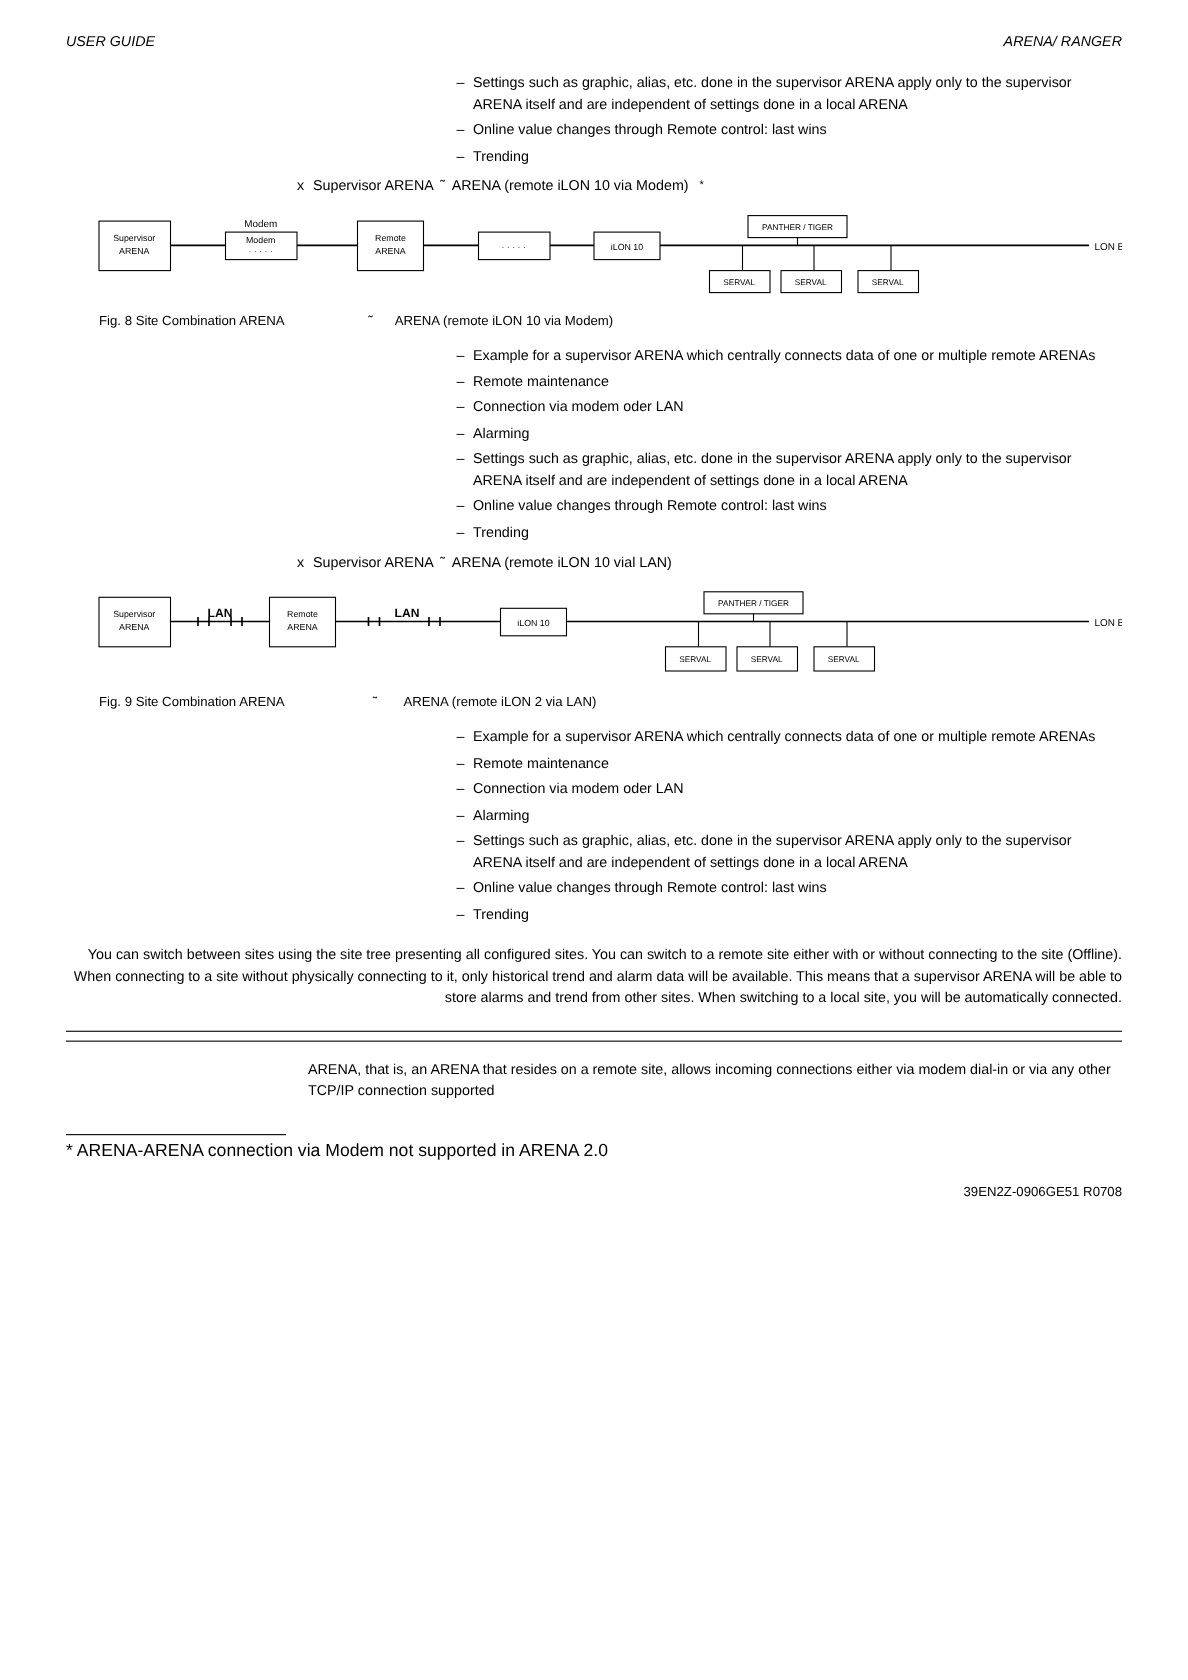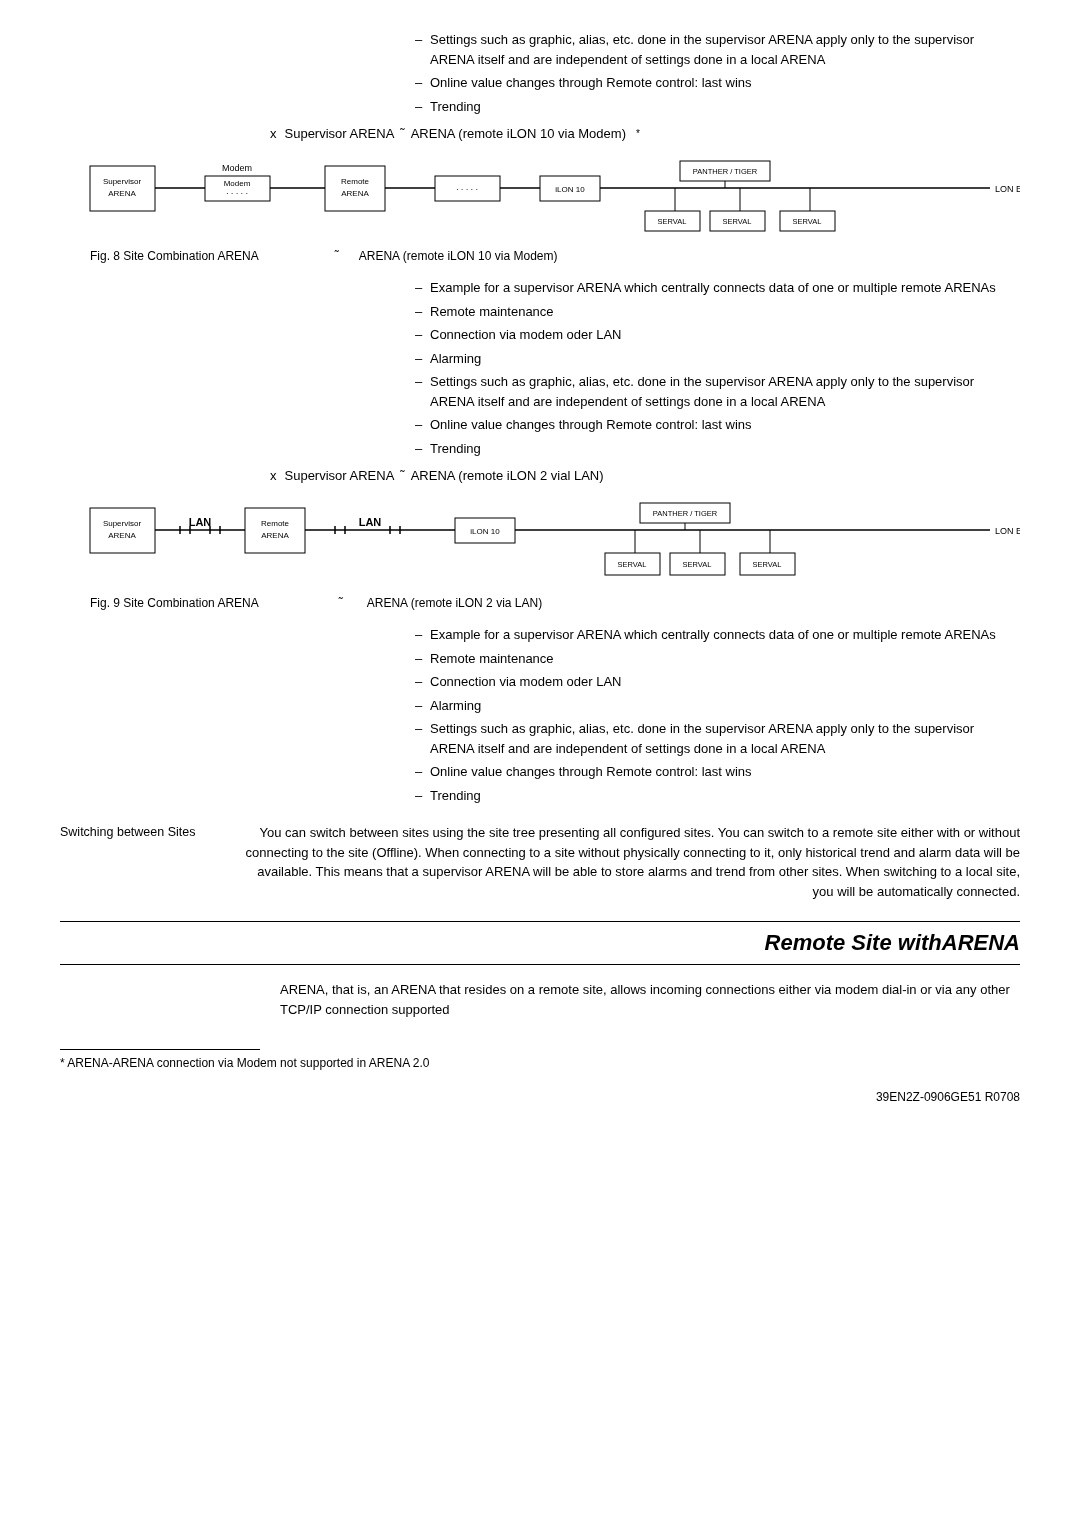--- a/index.html
+++ b/index.html
@@ -119,34 +119,38 @@
       margin-bottom: 15px;
     }
 
     .footnote-line {
       border-top: 1px solid #000;
       width: 200px;
       margin-top: 10px;
       margin-bottom: 6px;
     }
     .footnote-text {
-      font-size: 12px;
+      font-size: 16px;
       margin-bottom: 20px;
     }
     .page-footer {
       display: flex;
       justify-content: flex-end;
       font-size: 12px;
       margin-top: 10px;
     }
   </style>
 </head>
 <body>
 
 <div class="page">
+  <div class="header">
+    <span class="header-left">USER GUIDE</span>
+    <span class="header-right">ARENA/ RANGER</span>
+  </div>
 
   <div style="margin-left: 340px; margin-bottom: 10px;">
     <ul class="bullet-list">
       <li>Settings such as graphic, alias, etc. done in the supervisor ARENA apply only to the supervisor ARENA itself and are independent of settings done in a local ARENA</li>
       <li>Online value changes through Remote control: last wins</li>
       <li>Trending</li>
     </ul>
   </div>
 
   <div class="section-label" style="margin-left: 210px; margin-bottom: 5px;">
@@ -226,21 +230,21 @@
       <li>Settings such as graphic, alias, etc. done in the supervisor ARENA apply only to the supervisor ARENA itself and are independent of settings done in a local ARENA</li>
       <li>Online value changes through Remote control: last wins</li>
       <li>Trending</li>
     </ul>
   </div>
 
   <div class="section-label" style="margin-left: 210px; margin-bottom: 5px;">
     <span class="x-marker">x</span>
     <span style="white-space:nowrap; font-size:13px;">Supervisor ARENA</span>
     <span class="tilde">˜</span>
-    <span>ARENA (remote iLON 2 vial LAN)</span>
+    <span>ARENA (remote iLON 10 vial LAN)</span>
   </div>
 
   <div class="diagram-container">
     <svg width="960" height="90" class="diagram-svg">
 
       <rect x="30" y="10" width="65" height="45" fill="white" stroke="black" stroke-width="1"></rect>
       <text x="62" y="28" text-anchor="middle" font-size="8" font-family="Arial">Supervisor</text>
       <text x="62" y="40" text-anchor="middle" font-size="8" font-family="Arial">ARENA</text>
 
       <text x="140" y="28" text-anchor="middle" font-size="11" font-family="Arial" font-weight="bold">LAN</text>
@@ -298,28 +302,26 @@
       <li>Remote maintenance</li>
       <li>Connection via modem oder LAN</li>
       <li>Alarming</li>
       <li>Settings such as graphic, alias, etc. done in the supervisor ARENA apply only to the supervisor ARENA itself and are independent of settings done in a local ARENA</li>
       <li>Online value changes through Remote control: last wins</li>
       <li>Trending</li>
     </ul>
   </div>
 
   <div class="two-col-section">
-    <div class="two-col-label">Switching between Sites</div>
     <div class="two-col-content">You can switch between sites using the site tree presenting all configured sites. You can switch to a remote site either with or without connecting to the site (Offline). When connecting to a site without physically connecting to it, only historical trend and alarm data will be available. This means that a supervisor ARENA will be able to store alarms and trend from other sites. When switching to a local site, you will be automatically connected.</div>
   </div>
 
 
   <hr class="section-divider">
 
-  <div class="section-title">Remote Site withARENA</div>
 
   <hr class="section-title-divider">
 
   <div class="section-intro">ARENA, that is, an ARENA that resides on a remote site, allows incoming connections either via modem dial-in or via any other TCP/IP connection supported</div>
 
   <div style="margin-top: 30px;">
     <div class="footnote-line"></div>
     <div class="footnote-text">* ARENA-ARENA connection via Modem not supported in ARENA 2.0</div>
   </div>
 

